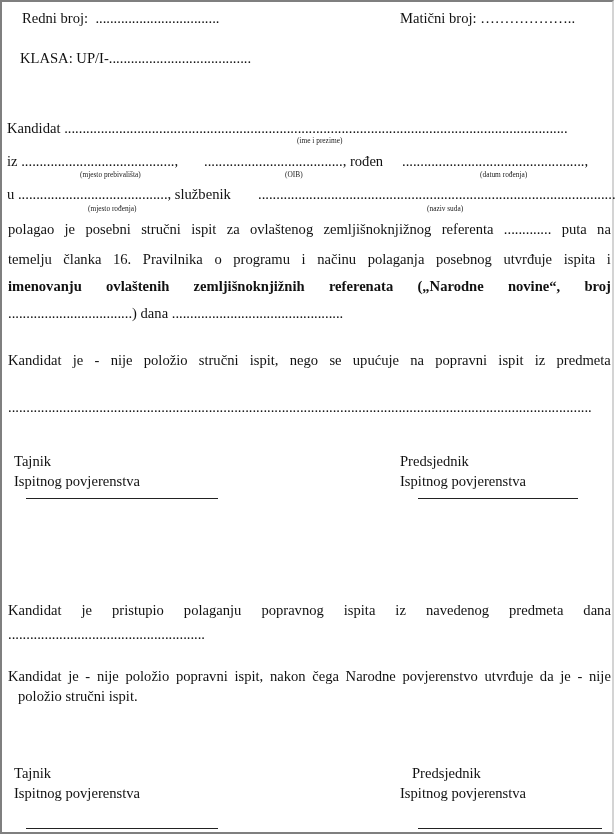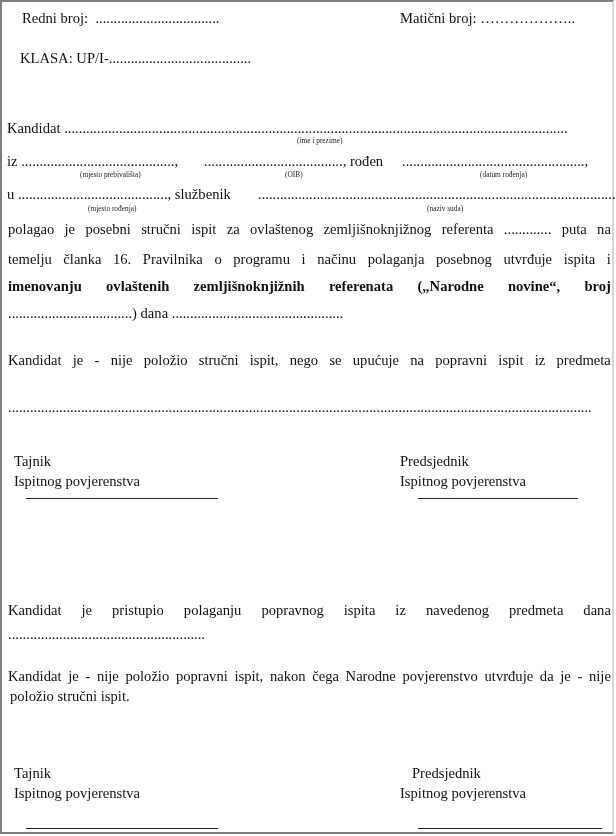--- a/index.html
+++ b/index.html
@@ -157,21 +157,21 @@
       <span>nakon</span>
       <span>čega</span>
       <span>Narodne</span>
       <span>povjerenstvo</span>
       <span>utvrđuje</span>
       <span>da</span>
       <span>je</span>
       <span>-</span>
       <span>nije</span>
     </div>
-  <div class="abs" style="left:8px; top:685px;">položio stručni ispit.</div>
+  <div class="abs" style="left:16px; top:685px;">položio stručni ispit.</div>
 
   <div class="sig-title" style="left:12px; width:200px; top:737px;">Tajnik</div>
   <div class="sig-title" style="left:12px; width:200px; top:757px;">Ispitnog povjerenstva</div>
   <div class="sig-title" style="left:410px; width:200px; top:737px;">Predsjednik</div>
   <div class="sig-title" style="left:398px; width:200px; top:757px;">Ispitnog povjerenstva</div>
   <div class="sig" style="left:24px; width:192px; top:826px;"></div>
   <div class="sig" style="left:416px; width:184px; top:826px;"></div>
 </div>
 
 </body></html>

